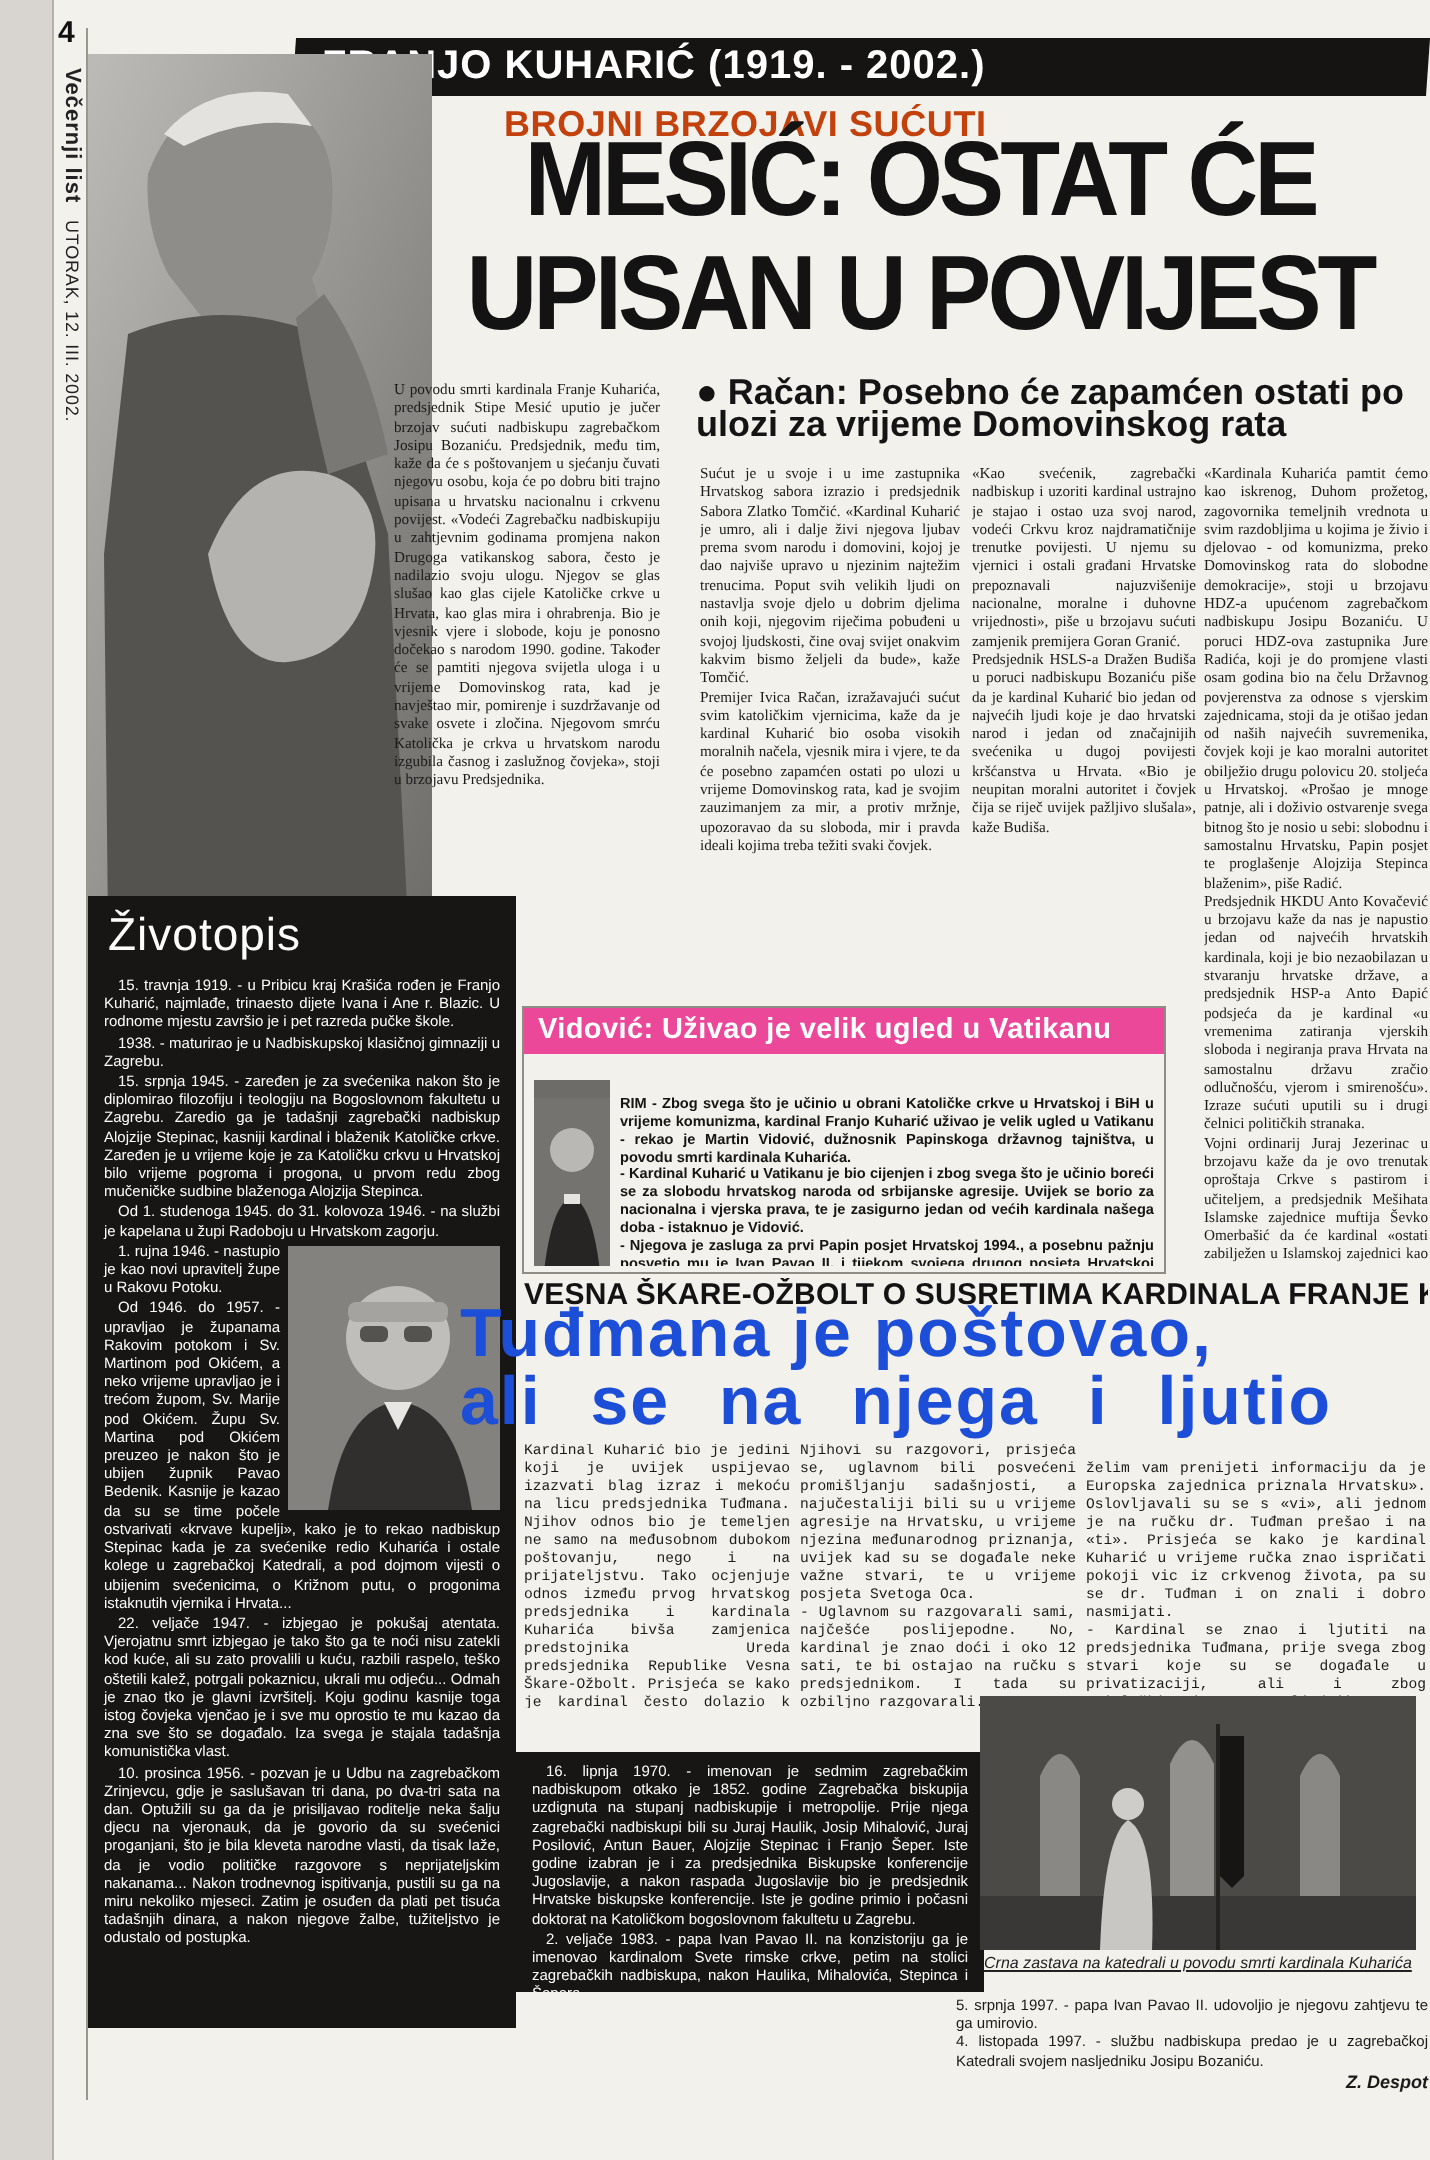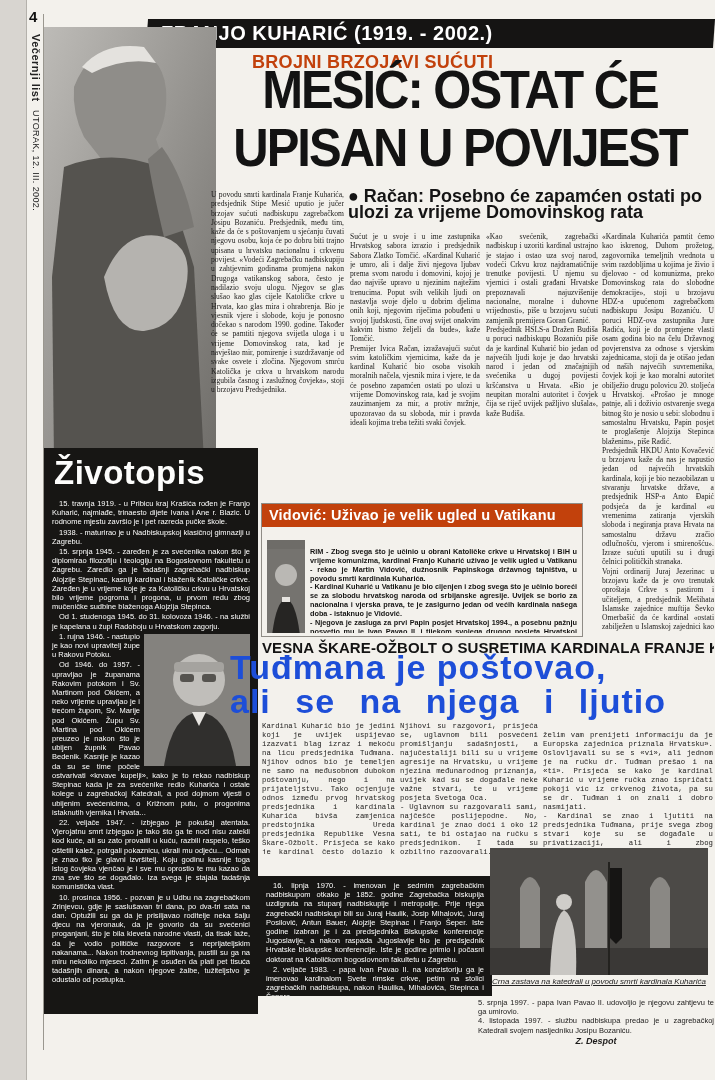--- a/index.html
+++ b/index.html
@@ -32,52 +32,52 @@
   .photo-main{left:44px;top:27px;width:172px;height:435px;}
   .photo-bio{float:right;width:106px;height:132px;margin:2px 0 2px 4px;background:#7d7b77;}
   .photo-vidovic{float:left;width:38px;height:96px;margin:1px 5px 1px 0;background:#6e6c68;}
   .photo-cathedral{left:490px;top:848px;width:218px;height:127px;}
 
   
   .serifcol{position:absolute;font-family:"Liberation Serif",serif;font-size:7.6px;line-height:9.3px;
             text-align:justify;color:#1c1b1a;white-space:pre-line;overflow:hidden;}
   .sanscol{position:absolute;font-family:Liberation Mono, monospace;font-size:7.3px;line-height:9px;
            text-align:justify;color:#1c1b1a;white-space:pre-line;overflow:hidden;}
-  .c1{left:211px;top:190px;width:133px;height:272px;}
+  .c1{left:197px;top:190px;width:133px;height:272px;}
   .c2{left:350px;top:232px;width:130px;height:230px;}
   .c3{left:486px;top:232px;width:112px;height:268px;}
   .c4{left:602px;top:232px;width:112px;height:400px;}
 
   
   .bio-box{position:absolute;left:44px;top:448px;width:214px;height:566px;background:#171614;color:#fdfdfc;
            padding:6px 8px;box-sizing:border-box;overflow:hidden;}
-  .bio-title{font-size:33px;font-weight:700;letter-spacing:.5px;margin:0 0 7px 2px;}
+  .bio-title{font-size:23px;font-weight:400;letter-spacing:.5px;margin:0 0 7px 2px;}
   .bio-box p, .bio-ext p{margin:0 0 1px 0;font-size:7.5px;line-height:9.2px;text-align:justify;text-indent:7px;}
   .bio-ext{position:absolute;left:258px;top:876px;width:234px;height:120px;background:#171614;color:#fdfdfc;
            padding:5px 8px;box-sizing:border-box;overflow:hidden;}
 
   
   .vidovic{position:absolute;left:262px;top:504px;width:320px;height:132px;background:#f3f1ec;outline:1px solid #8f8c86;}
-  .vidovic-bar{background:#c2410c;color:#fff;font-weight:800;font-size:14.5px;line-height:23px;height:23px;padding-left:7px;letter-spacing:.2px;white-space:nowrap;overflow:hidden;}
+  .vidovic-bar{background:#ec4899;color:#fff;font-weight:800;font-size:14.5px;line-height:23px;height:23px;padding-left:7px;letter-spacing:.2px;white-space:nowrap;overflow:hidden;}
   .vidovic-body{padding:3px 5px;font-size:7.3px;line-height:8.9px;font-weight:700;text-align:justify;color:#161514;white-space:pre-line;height:100px;overflow:hidden;}
 
   
   .t-kicker{position:absolute;left:262px;top:639px;width:452px;font-size:15px;font-weight:800;color:#131313;letter-spacing:.1px;white-space:nowrap;overflow:hidden;}
   .t-head{position:absolute;left:230px;top:650px;width:484px;text-align:left;color:#1d4ed8;font-weight:800;}
   .t-head .l1{font-size:34px;line-height:34px;letter-spacing:1px;}
   .t-head .l2{font-size:34px;line-height:34px;word-spacing:14px;letter-spacing:1px;}
   .t1{left:262px;top:722px;width:133px;height:132px;}
   .t2{left:400px;top:722px;width:138px;height:132px;}
   .t3{left:543px;top:722px;width:170px;height:126px;}
   .byline{font-weight:800;font-style:italic;float:right;}
 
   
   .caption{position:absolute;left:492px;top:977px;width:222px;font-size:8px;line-height:10px;font-style:italic;color:#222;text-decoration:underline;}
   .bottom-entries{position:absolute;left:478px;top:998px;width:236px;font-size:7.5px;line-height:9.2px;text-align:justify;color:#1c1b1a;white-space:pre-line;}
-  .z-byline{position:absolute;left:478px;top:1036px;width:236px;text-align:center;font-size:9px;font-weight:800;font-style:italic;color:#1c1b1a;}
+  .z-byline{position:absolute;left:478px;top:1036px;width:236px;text-align:right;font-size:9px;font-weight:800;font-style:italic;color:#1c1b1a;}
   .clearfix::after{content:"";display:block;clear:both;}
 </style>
 </head>
 <body>
 
 <div class="page">
   <div class="paper"></div>
   <div class="rule-v"></div>
 
   <div class="pageno">4</div>

